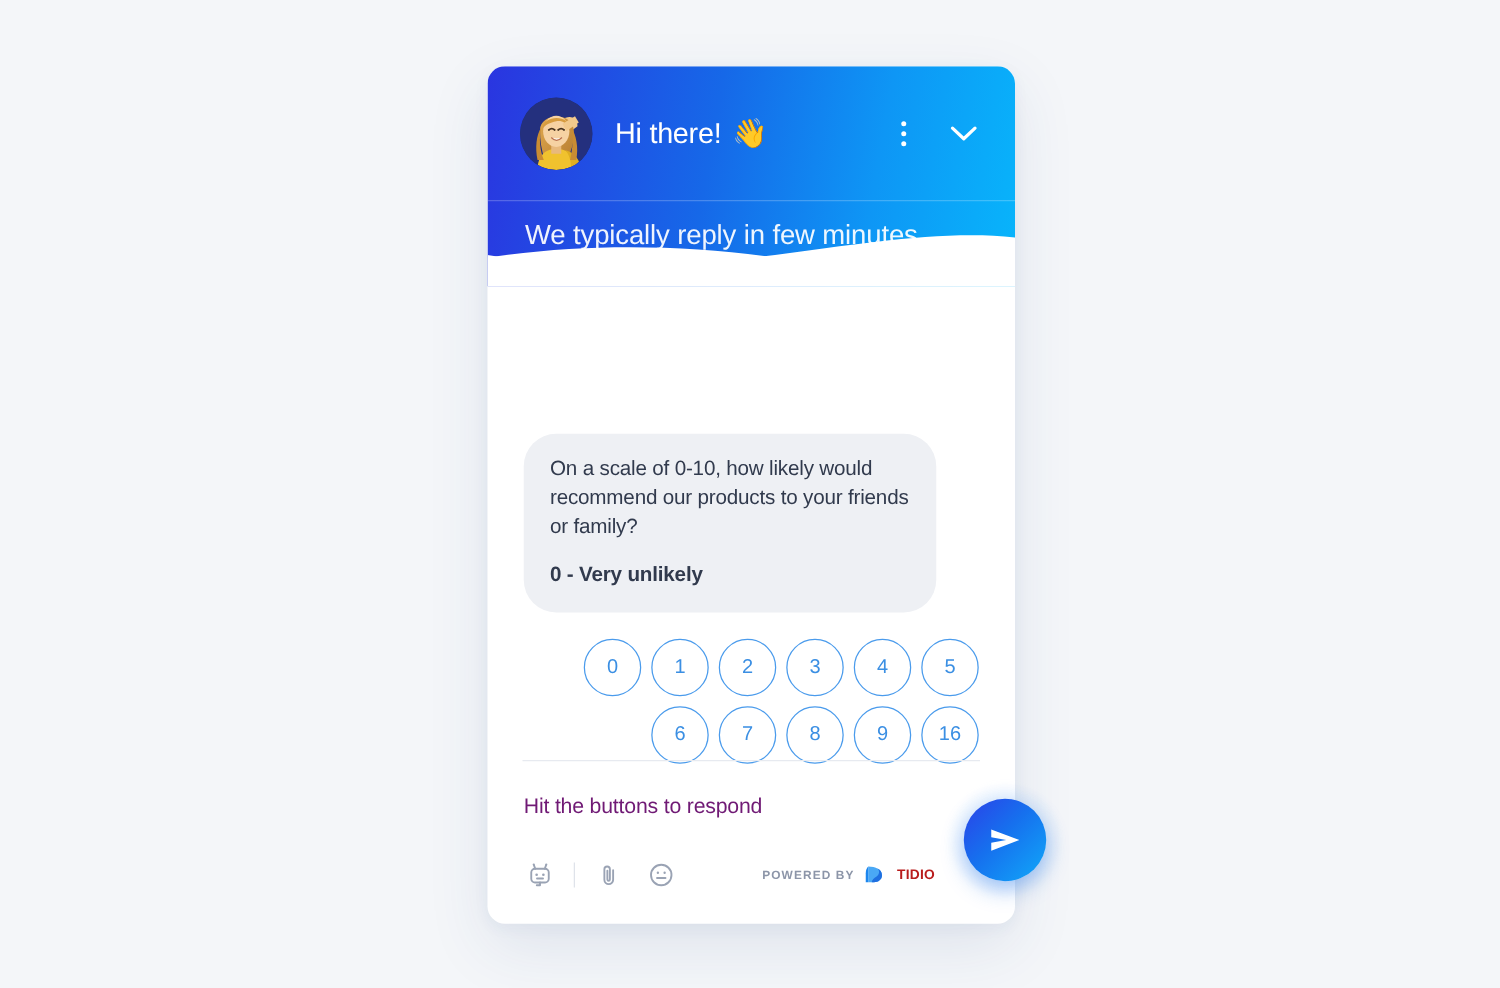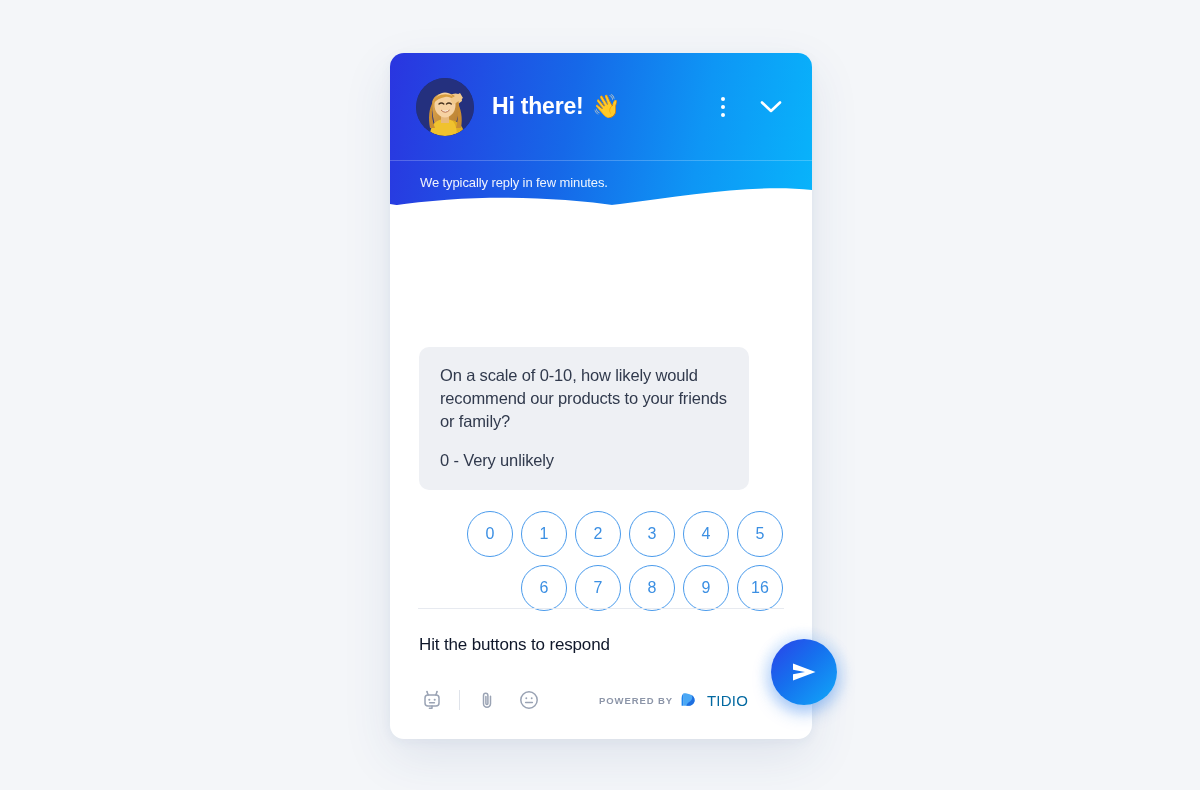--- a/index.html
+++ b/index.html
@@ -84,21 +84,21 @@
     overflow: hidden;
     flex: 0 0 58px;
     position: relative;
     background: #1f2e7a;
   }
   .avatar svg { display: block; width: 58px; height: 58px; }
 
   .header-title {
     margin-left: 18px;
     font-size: 23px;
-    font-weight: bold;
+    font-weight: normal;
     color: #ffffff;
     letter-spacing: -0.2px;
     white-space: nowrap;
     display: flex;
     align-items: center;
     gap: 9px;
     text-align: center;
   }
   .wave-emoji {
     font-size: 23px;
@@ -121,48 +121,48 @@
     justify-content: center;
     cursor: pointer;
   }
   .dot-col { display: flex; flex-direction: column; gap: 4px; align-items: center; }
   .dot { width: 4px; height: 4px; border-radius: 50%; background: #ffffff; }
 
   .subtitle {
     position: absolute;
     left: 30px;
     top: 122px;
-    font-size: 13px;
+    font-size: 22px;
     color: rgba(255, 255, 255, 0.93);
     letter-spacing: -0.1px;
   }
 
   
   .conversation {
     position: absolute;
     left: 0;
     top: 225px;
     width: 422px;
     height: 383px;
     padding: 0 29px;
   }
 
   .bubble {
     margin-top: 69px;
     max-width: 330px;
     background: #eef0f4;
-    border-radius: 10px;
+    border-radius: 26px;
     padding: 17px 20px 18px 21px;
     color: #313a4d;
     font-size: 16.5px;
     line-height: 1.38;
     letter-spacing: -0.15px;
   }
   .bubble-legend { margin-top: 17px; }
-  .bubble-legend div { white-space: nowrap; }
+  .bubble-legend div { white-space: nowrap; font-weight: bold; }
 
   
   .ratings {
     margin-top: 21px;
     display: flex;
     flex-direction: column;
     align-items: flex-end;
     gap: 8px;
     padding-right: 0px;
   }
@@ -198,21 +198,21 @@
     top: 0;
     width: 366px;
     height: 1px;
     background: #e7eaf0;
   }
   .composer-placeholder {
     position: absolute;
     left: 29px;
     top: 27px;
     font-size: 17px;
-    color: #0f172a;
+    color: #701a75;
     letter-spacing: -0.15px;
     cursor: text;
   }
   .footer-bar {
     position: absolute;
     left: 29px;
     top: 75px;
     width: 364px;
     height: 34px;
     display: flex;
@@ -243,24 +243,24 @@
     padding-right: 35px;
     text-align: center;
   }
   .brand-powered {
     font-size: 9.5px;
     letter-spacing: 0.9px;
     font-weight: bold;
     color: #8c95a8;
   }
   .brand-name {
-    font-size: 15px;
-    font-weight: normal;
+    font-size: 11px;
+    font-weight: bold;
     letter-spacing: 0.2px;
-    color: #0369a1;
+    color: #b91c1c;
   }
 
   
   .send-wrap {
     position: absolute;
     left: 758px;
     top: 626px;
     width: 92px;
     height: 92px;
   }

